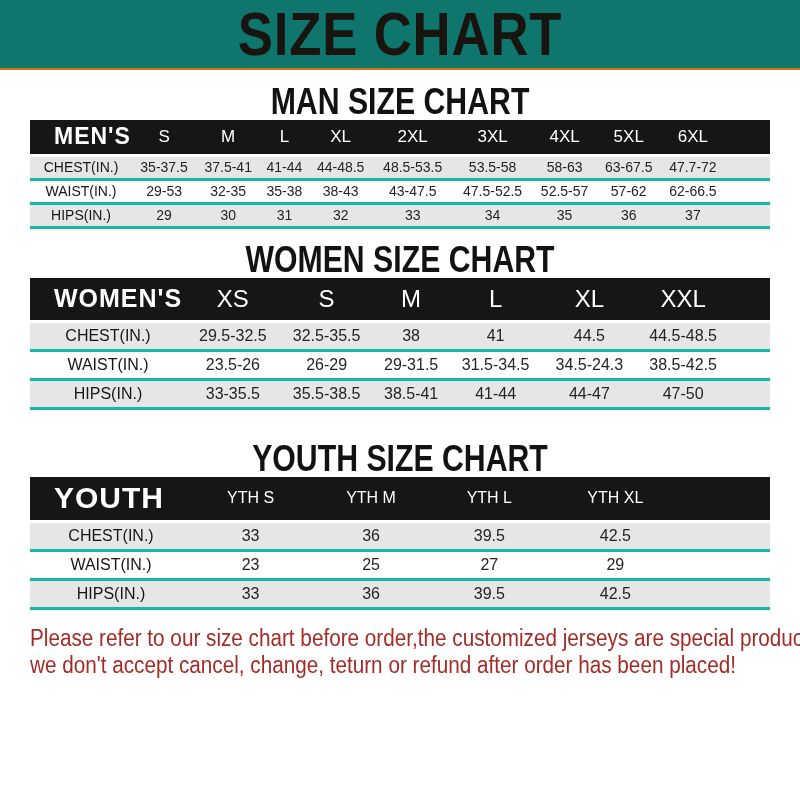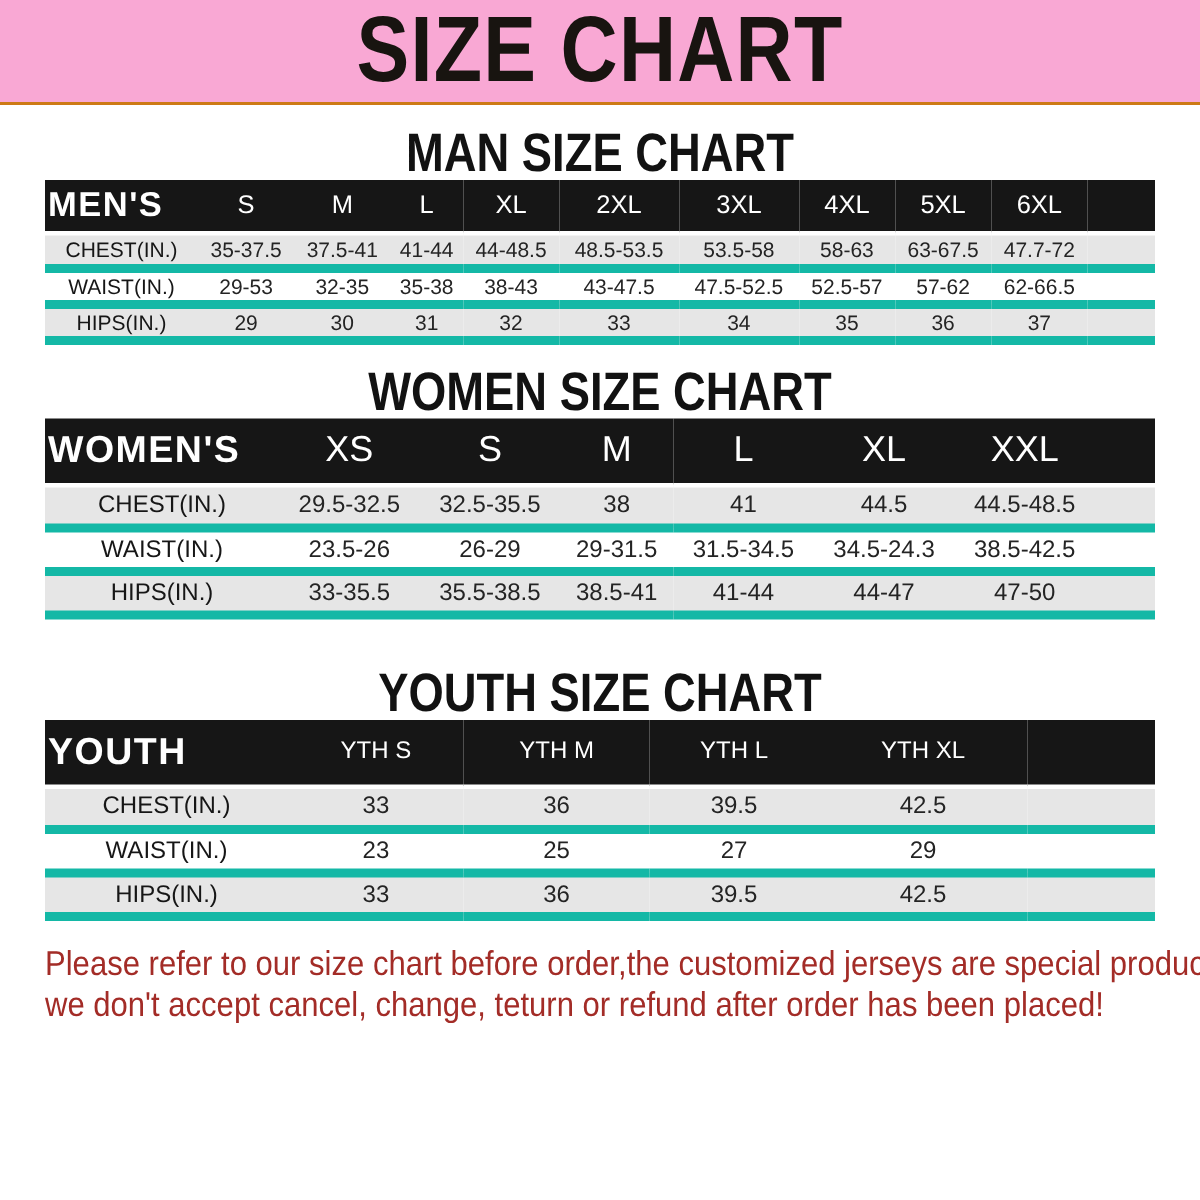--- a/index.html
+++ b/index.html
@@ -8,21 +8,21 @@
     width: 800px; height: 800px;
     background: #ffffff;
     font-family: "Liberation Sans", sans-serif;
     overflow: hidden;
   }
   .page { width: 800px; height: 800px; background: #fff; }
 
   
   .banner {
     height: 70px;
-    background: #f9a8d4;
+    background: #0f766e;
     border-bottom: 2px solid #cd7a15;
     display: flex; align-items: center; justify-content: center;
   }
   .banner h1 {
     margin: 0;
     font-size: 62px; font-weight: 700; line-height: 62px;
     color: #181410;
     transform: scaleX(0.85);
     letter-spacing: 1px;
     white-space: nowrap;
@@ -61,32 +61,32 @@
 
   table.chart th {
     color: #ffffff; font-weight: 400; text-align: center; padding: 0;
     white-space: nowrap;
   }
   .men-table th   { font-size: 17px; }
   .women-table th { font-size: 24px; }
   .youth-table th { font-size: 16px; }
 
   table.chart th.corner {
-    font-weight: 700; text-align: left; padding-left: 2px;
+    font-weight: 700; text-align: left; padding-left: 24px;
     letter-spacing: 1px;
   }
   .men-table th.corner   { font-size: 23px; width: 102px; }
   .women-table th.corner { font-size: 25px; width: 156px; }
-  .youth-table th.corner { font-size: 25px; width: 162px; }
+  .youth-table th.corner { font-size: 30px; width: 162px; }
 
   .men-table .spacer   { width: 45px; }
   .women-table .spacer { width: 40px; }
   .youth-table .spacer { width: 85px; }
 
-  table.chart tbody tr { border-bottom: 6px solid #14b8a6; background: #ffffff; padding-left: 28px; }
+  table.chart tbody tr { border-bottom: 3px solid #14b8a6; background: #ffffff; padding-left: 28px; }
   table.chart tbody tr:nth-child(odd) { background: #E6E6E6; }
   .men-table tbody tr   { height: 24px; }
   .women-table tbody tr { height: 29px; }
   .youth-table tbody tr { height: 29px; }
 
   table.chart td {
     text-align: center; padding: 0;
     color: #242424; white-space: nowrap;
   }
   .men-table td   { font-size: 14px; }

